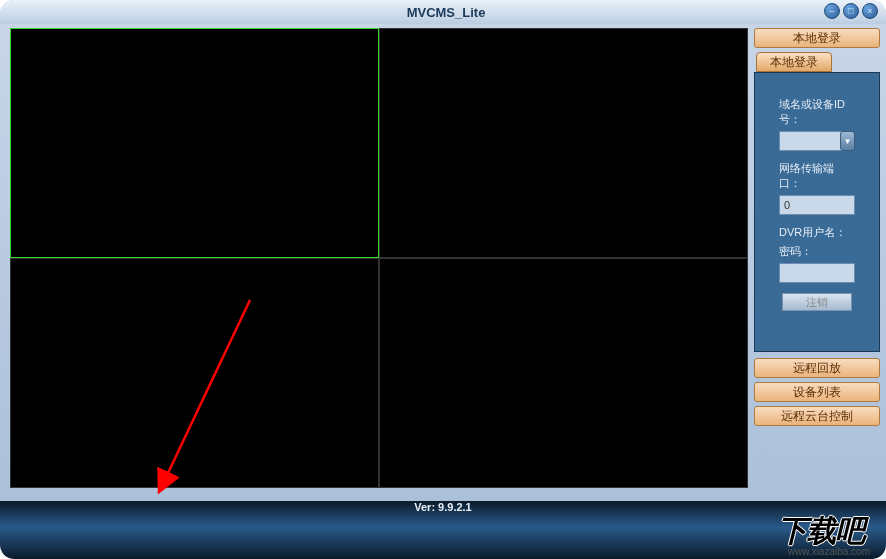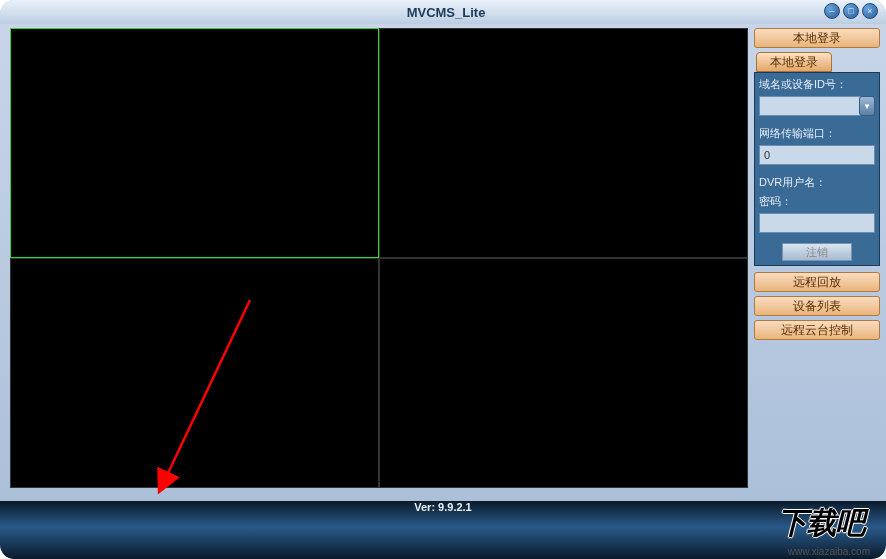--- a/index.html
+++ b/index.html
@@ -102,21 +102,21 @@
   margin-left: 2px;
   text-align: center;
   color: #5a2e00;
   font-size: 12px;
   line-height: 18px;
   cursor: pointer;
 }
 .panel {
   background: #3a6a96;
   border: 1px solid #1a3a5a;
-  padding: 4px;
+  padding: 24px;
   margin-bottom: 6px;
   color: #e6eef7;
   font-size: 11px;
 }
 .panel label {
   display: block;
   margin-bottom: 4px;
 }
 .input-row {
   display: flex;
@@ -141,21 +141,21 @@
   cursor: pointer;
   display: flex;
   align-items: center;
   justify-content: center;
   color: #fff;
   font-size: 9px;
 }
 .logout-btn {
   width: 70px;
   height: 18px;
-  margin: 4px auto 0 auto;
+  margin: 4px auto 16px auto;
   background: linear-gradient(to bottom, #d9e4f0, #a6bad0);
   border: 1px solid #7a94b0;
   color: #8a8a8a;
   text-align: center;
   line-height: 16px;
   font-size: 11px;
   display: block;
   cursor: pointer;
 }
 .bottom {
@@ -213,20 +213,21 @@
   border-radius: 2px;
   position: relative;
 }
 .logo {
   position: absolute;
   right: 0;
   bottom: 0;
   width: 130px;
   height: 56px;
   display: flex;
+  align-items: center;
   justify-content: center;
   overflow: hidden;
 }
 .logo-text {
   color: #000;
   font-size: 30px;
   font-weight: 900;
   letter-spacing: -1px;
   font-style: italic;
   text-shadow: 1px 0 #fff, -1px 0 #fff, 0 1px #fff, 0 -1px #fff;

